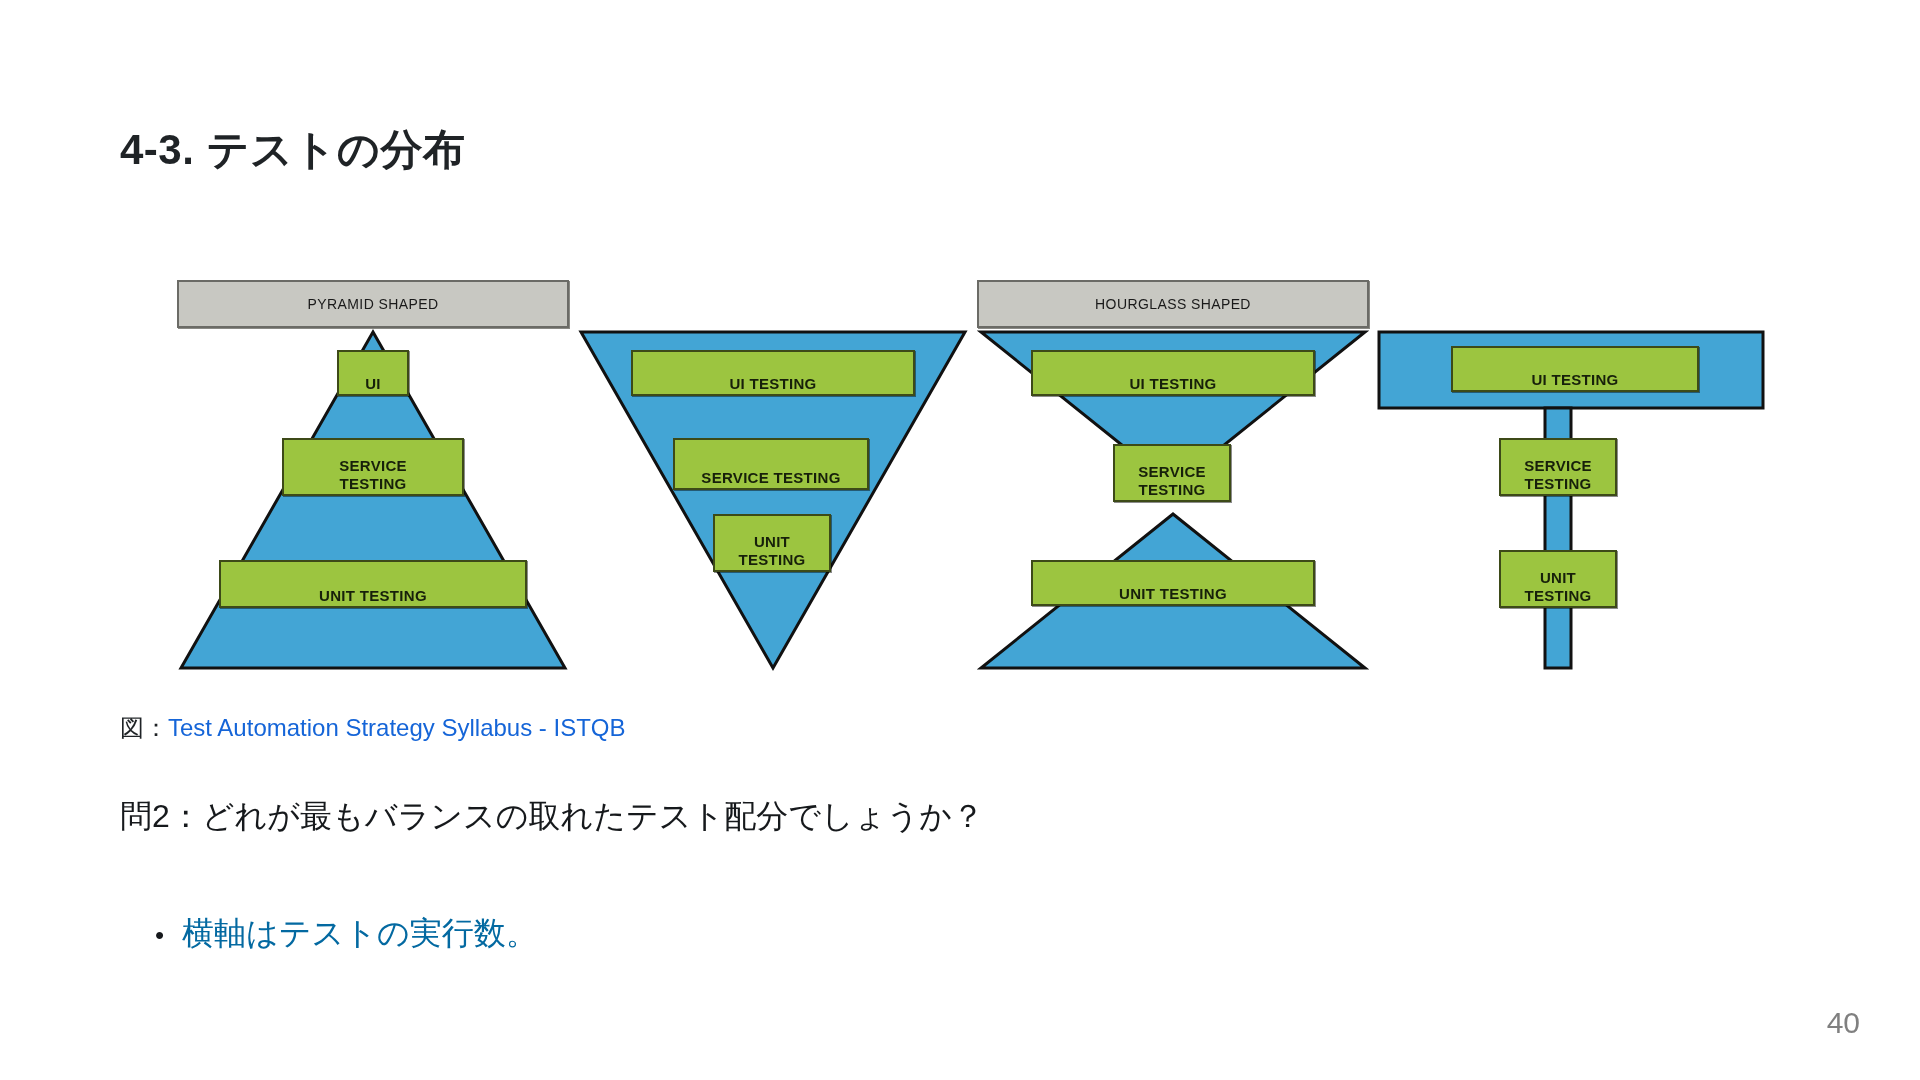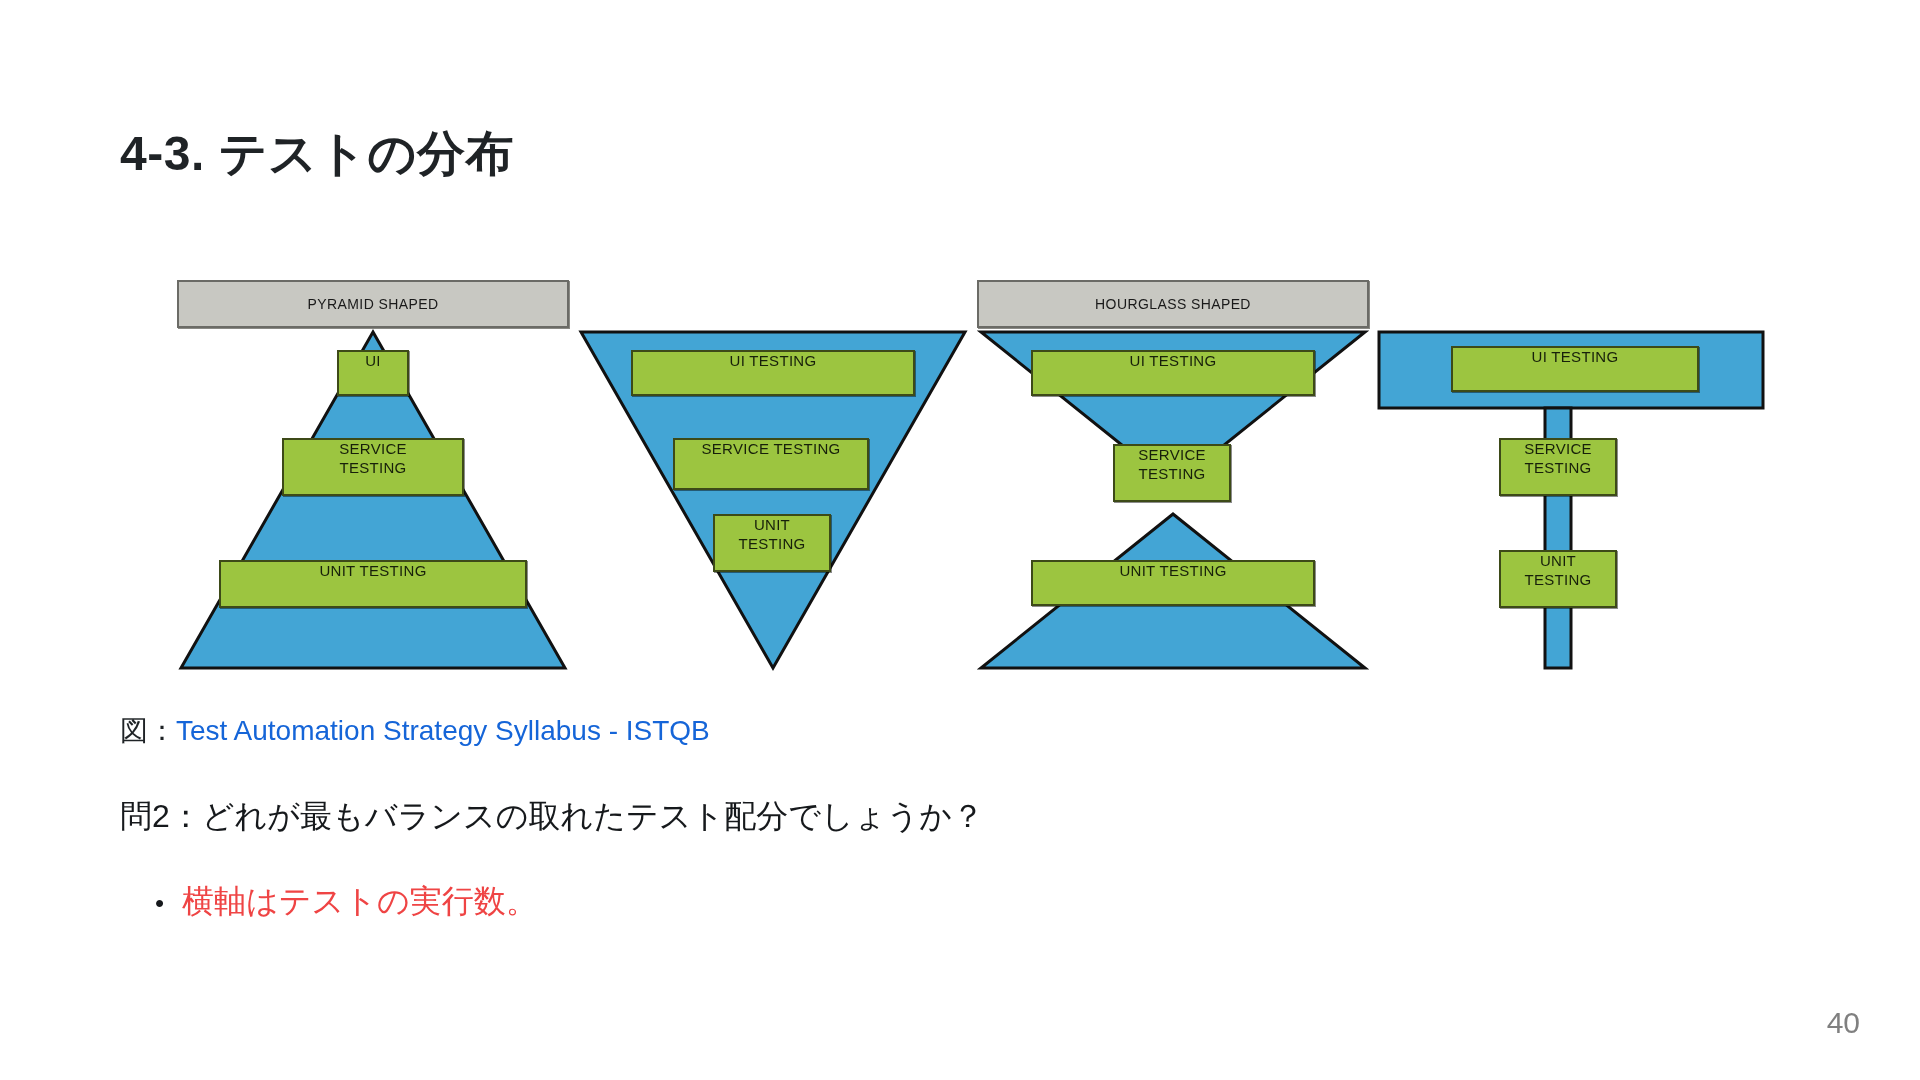--- a/index.html
+++ b/index.html
@@ -15,21 +15,21 @@
     width: 1920px;
     height: 1080px;
     background: #ffffff;
   }
 
   
   .slide-title {
     position: absolute;
     left: 120px;
     top: 122px;
-    font-size: 48px;
+    font-size: 42px;
     font-weight: bold;
     color: #1f2326;
     letter-spacing: 0.5px;
     white-space: nowrap;
   }
 
   
   .figure {
     position: absolute;
     left: 177px;
@@ -66,36 +66,36 @@
 
   
   .gbox {
     position: absolute;
     background: #9CC540;
     border: 2px solid #3d4a18;
     box-shadow: 1px 1px 0 rgba(0,0,0,0.45);
     display: flex;
     flex-direction: column;
     align-items: center;
-    justify-content: flex-start;
+    justify-content: flex-end;
     text-align: center;
     color: #17200a;
     font-size: 15px;
-    font-weight: 400;
+    font-weight: 700;
     letter-spacing: 0.3px;
     line-height: 1.25;
   }
   .gbox span { display: block; white-space: nowrap; }
 
   
   .caption {
     position: absolute;
     left: 120px;
     top: 712px;
-    font-size: 28px;
+    font-size: 24px;
     color: #1f2326;
     white-space: nowrap;
   }
   .caption .lnk { color: #1565d8; }
 
   .question {
     position: absolute;
     left: 120px;
     top: 795px;
     font-size: 32px;
@@ -106,21 +106,21 @@
 
   .bullet-row {
     position: absolute;
     left: 155px;
     top: 880px;
     display: flex;
     align-items: baseline;
     gap: 18px;
   }
   .bullet-dot { font-size: 26px; color: #16191c; line-height: 1; }
-  .bullet-text { font-size: 32px; color: #ef4444; white-space: nowrap; }
+  .bullet-text { font-size: 32px; color: #0369a1; white-space: nowrap; margin-top: 32px; }
 
   .page-num {
     position: absolute;
     right: 60px;
     bottom: 40px;
     font-size: 30px;
     color: #808080;
   }
 </style>
 </head>

